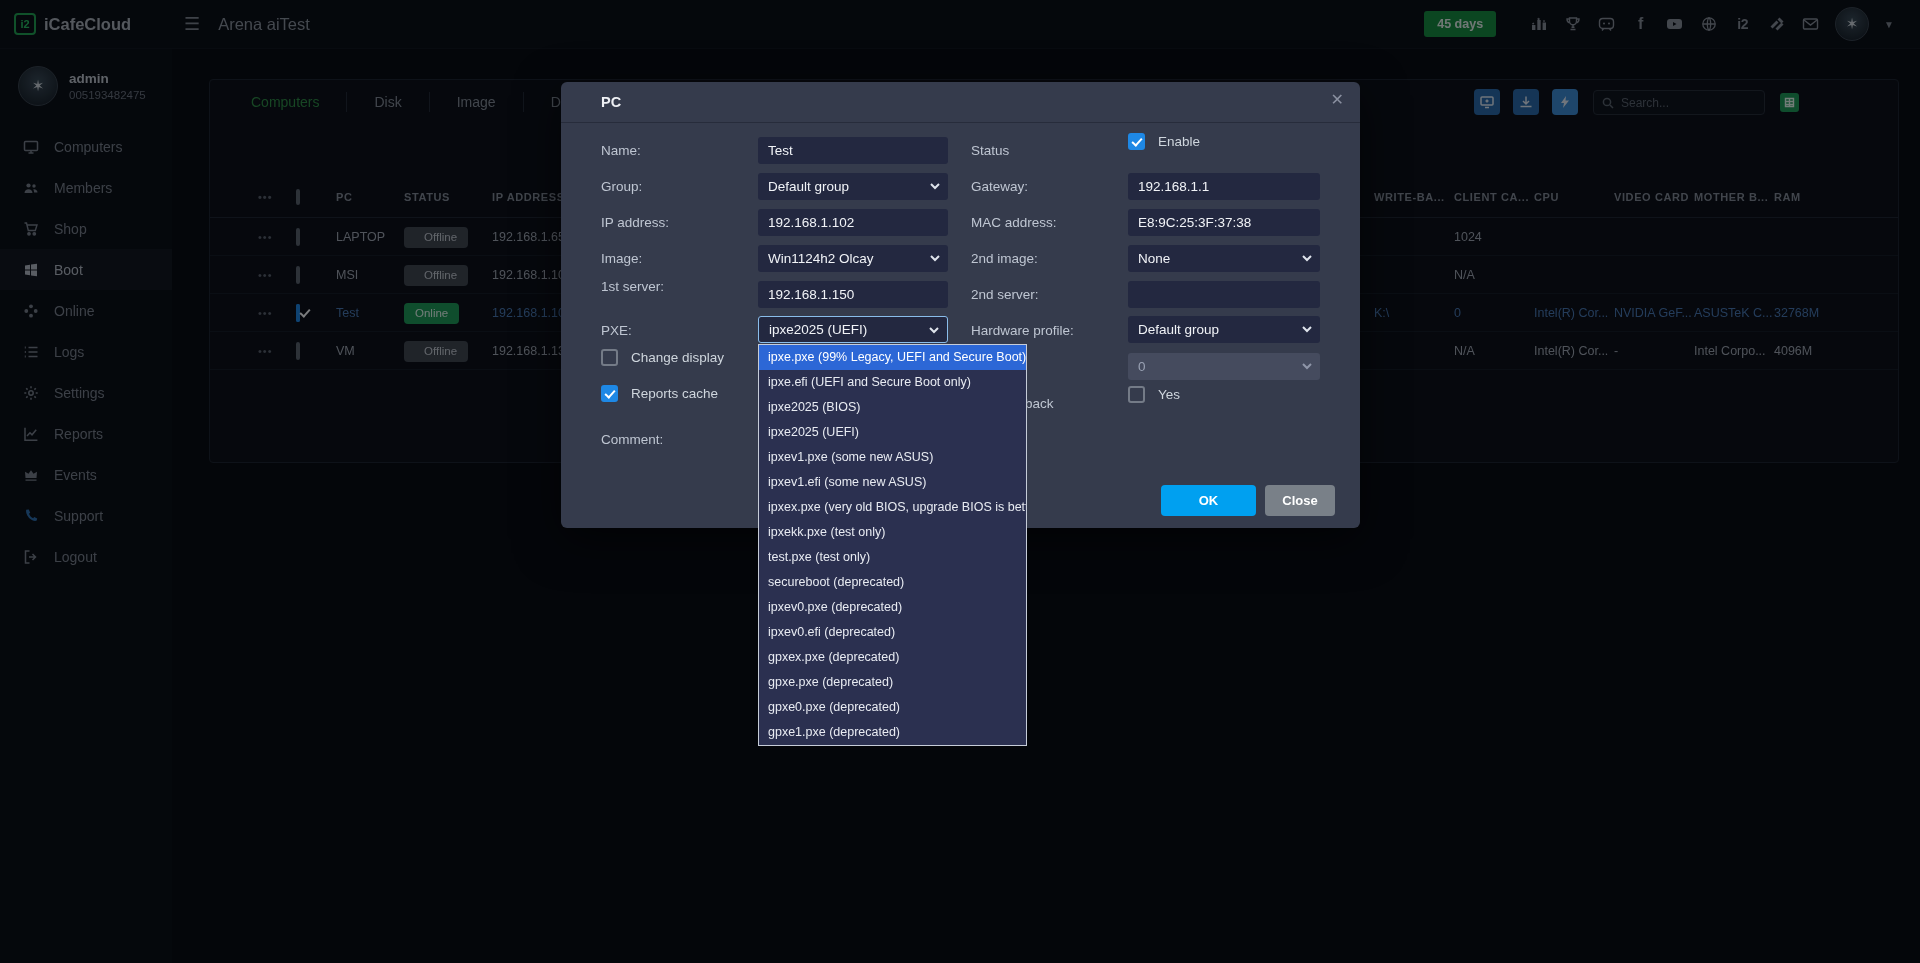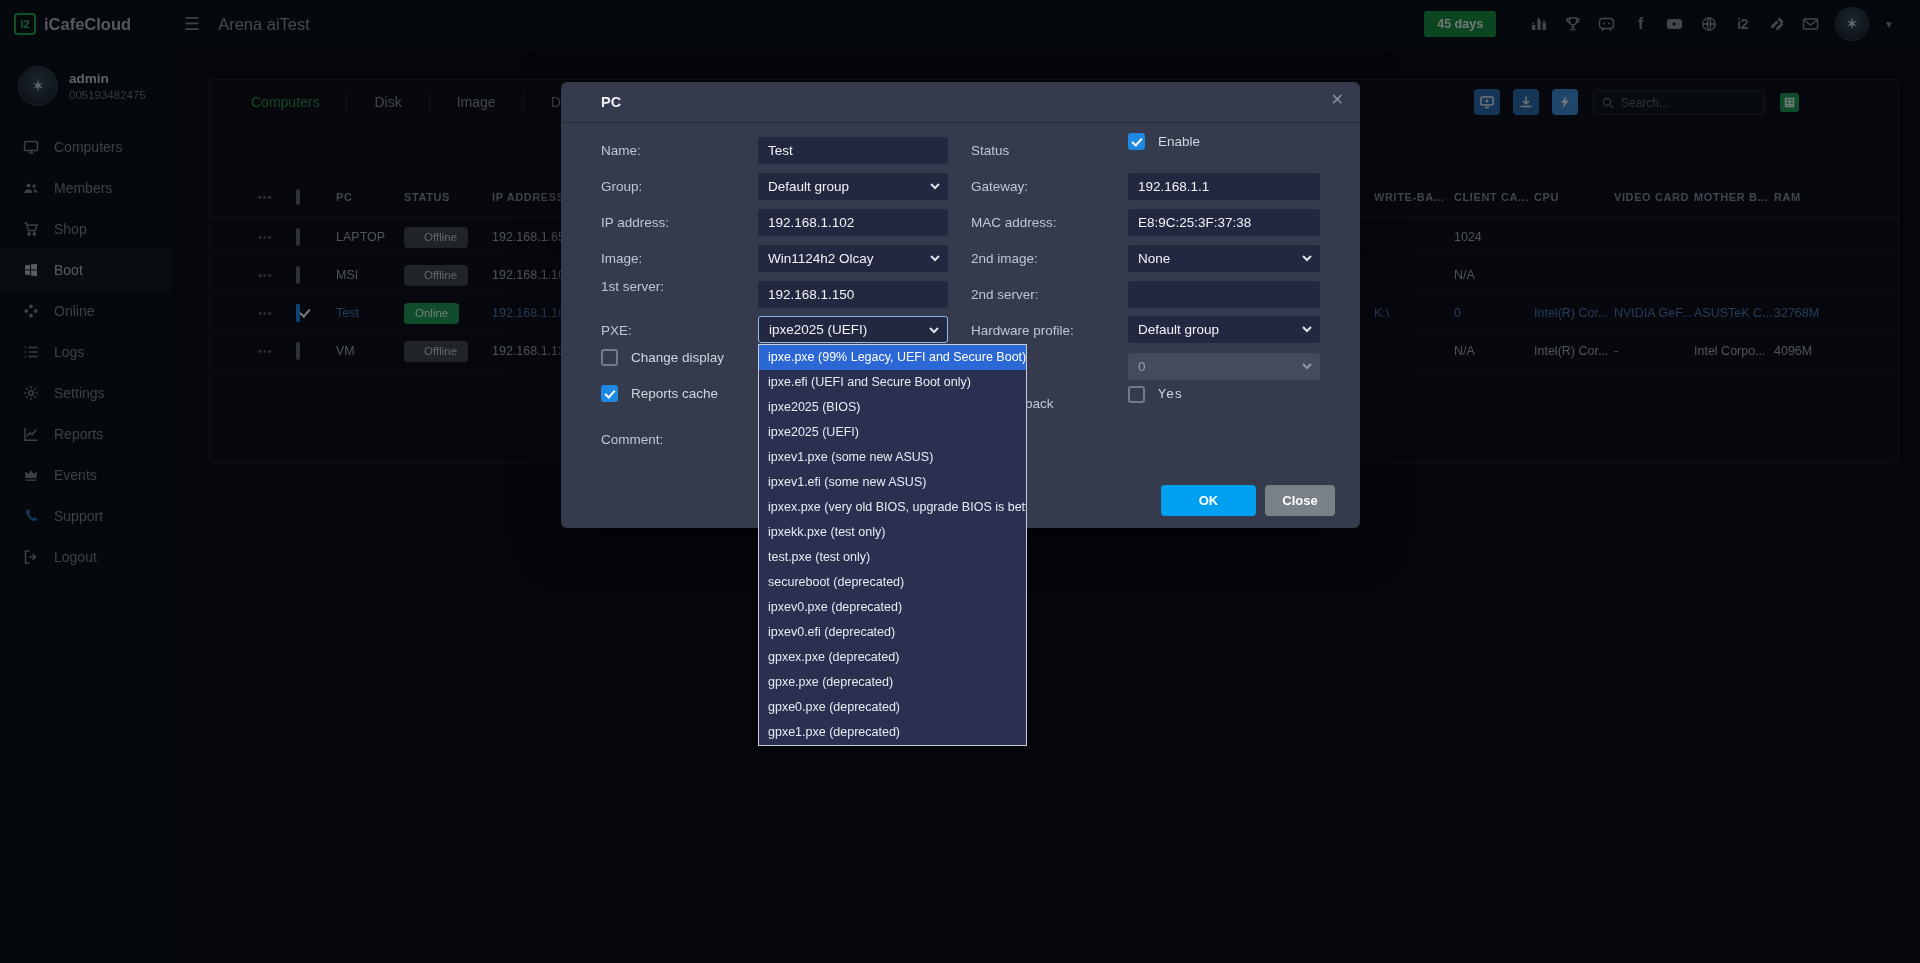--- a/index.html
+++ b/index.html
@@ -450,21 +450,21 @@
     </div>
   <div class="m-select rcol-f disabled" style="top:271px;">
       <span>0</span>
       <span class="chev ic" style="color:#8f96a8;">
         <svg width="10" height="8" viewBox="0 0 10 8" fill="none" stroke="currentColor" stroke-width="2">
           <path d="M1 2l4 4 4-4"></path>
         </svg>
       </span>
     </div>
   <span class="m-label" style="left:464px; top:314px;">back</span>
-  <div class="cbrow" style="left:567px; top:304px;font-family:Liberation Mono, monospace;">
+  <div class="cbrow" style="left:567px; top:304px;">
     <span class="ckb"></span>
     <span>Yes</span>
   </div>
 
   <button class="btn btn-ok">OK</button>
   <button class="btn btn-close">Close</button>
 </div>
 
 <div class="pxe-list">
   <div class="opt hl">ipxe.pxe (99% Legacy, UEFI and Secure Boot)</div>

